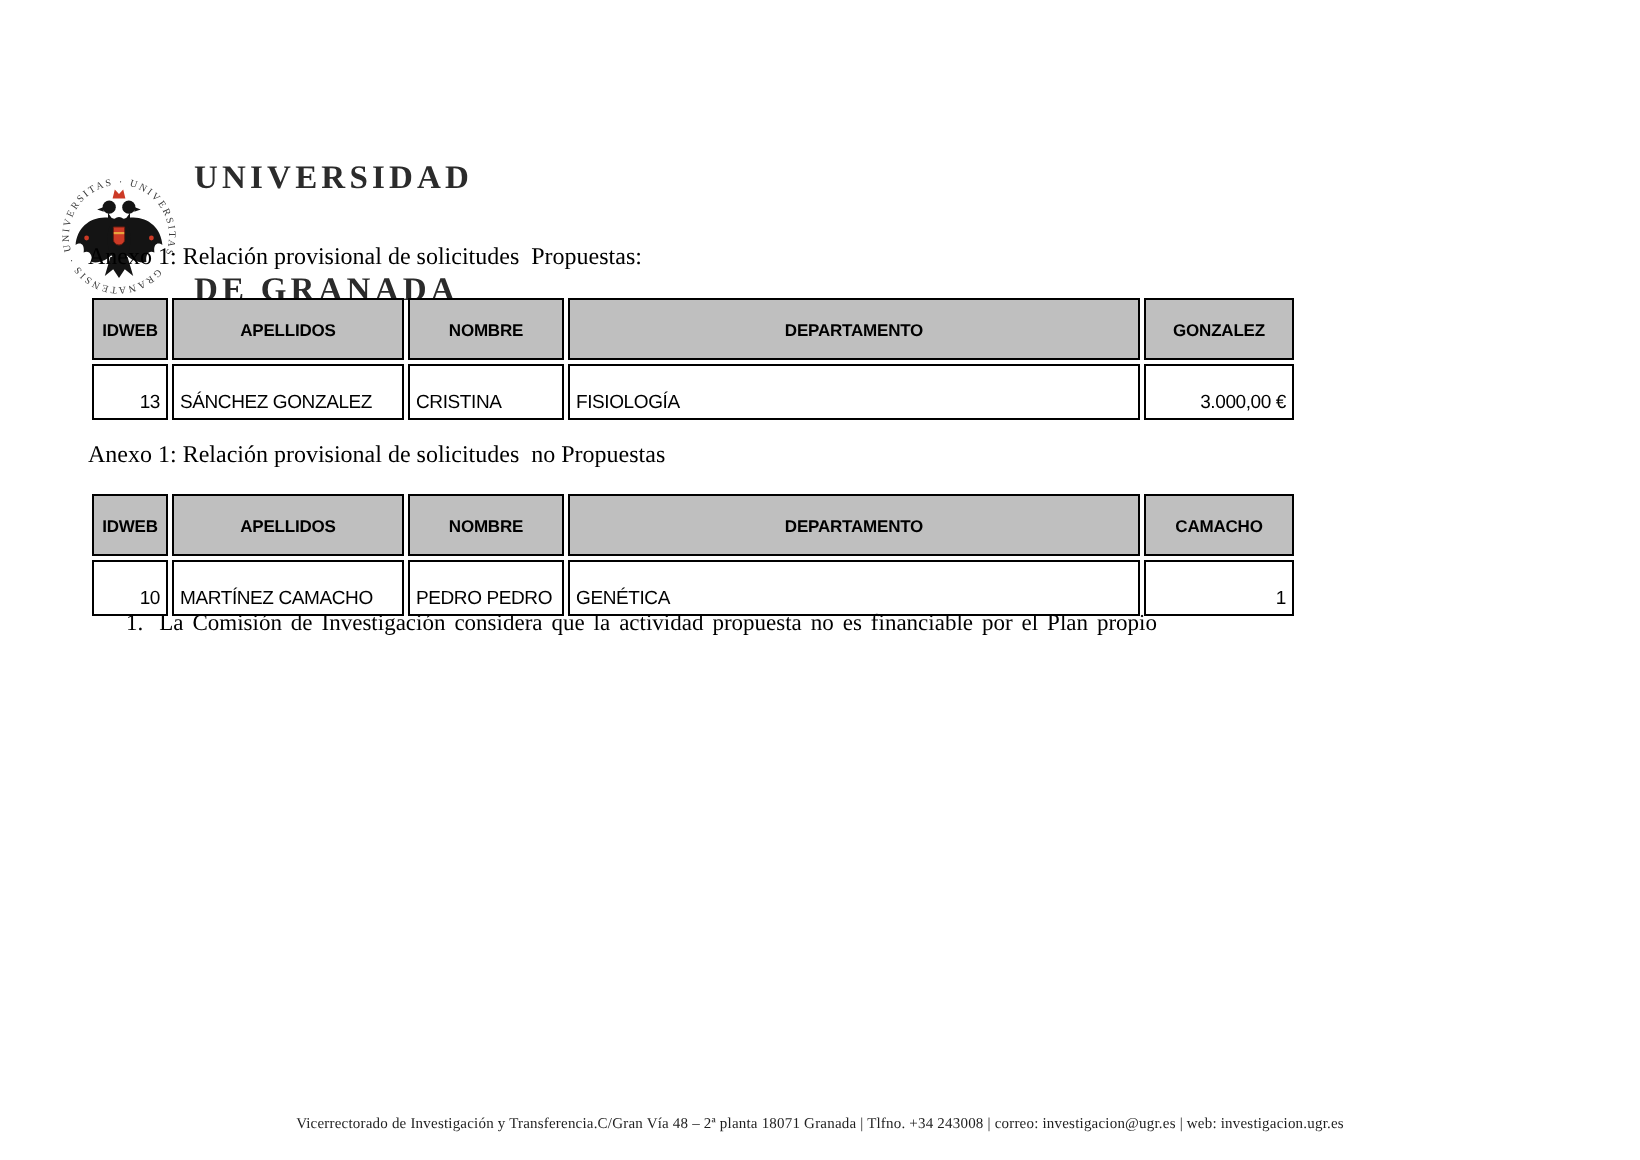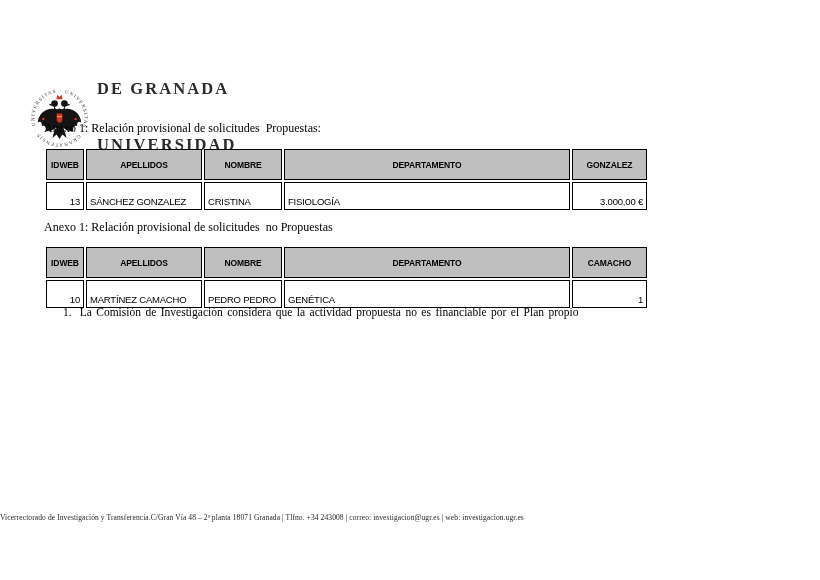--- a/index.html
+++ b/index.html
@@ -84,22 +84,23 @@
     position:absolute; left:63px; top:306px;
     font-family:"Liberation Serif", serif;
     font-size:11.5px;
     word-spacing:1.6px;
     white-space:nowrap;
   }
   .note .marker { margin-right:8px; }
 
   
   .footer {
-    position:absolute; left:0; top:513px;
+    position:absolute; left:0; top:557px;
     width:100%;
+    text-align:center;
     font-family:"Liberation Serif", serif;
     font-size:7.5px;
     letter-spacing:0.1px;
     color:#1f1f1f;
   }
 </style>
 </head>
 <body>
 
 <div class="page">
@@ -132,22 +133,22 @@
         <path d="M24.2 42.5 L32.8 42.5 L35.6 52 L31.4 48.6 L28.5 53 L25.6 48.6 L21.4 52 Z"></path>
       </g>
 
       <path d="M25.7 27.5 h5.6 v6.2 a2.8 2.8 0 0 1 -5.6 0 Z" fill="#cc3a26" stroke="#6e1d10" stroke-width="0.5"></path>
       <rect x="25.9" y="30" width="5.2" height="1.1" fill="#e8a33c"></rect>
 
       <circle cx="12.3" cy="33" r="1.2" fill="#cc3a26"></circle>
       <circle cx="44.7" cy="33" r="1.2" fill="#cc3a26"></circle>
     </svg>
     <div class="logo-text">
+      <div>UNIVERSIDAD</div>
       <div>DE GRANADA</div>
-      <div>UNIVERSIDAD</div>
     </div>
   </div>
 
   <div class="heading" id="heading-propuestas">Anexo 1: Relación provisional de solicitudes  Propuestas:</div>
 
   <table class="doc-table" id="table-propuestas">
     <colgroup>
       <col style="width:38px">
         <col style="width:116px">
         <col style="width:78px">

